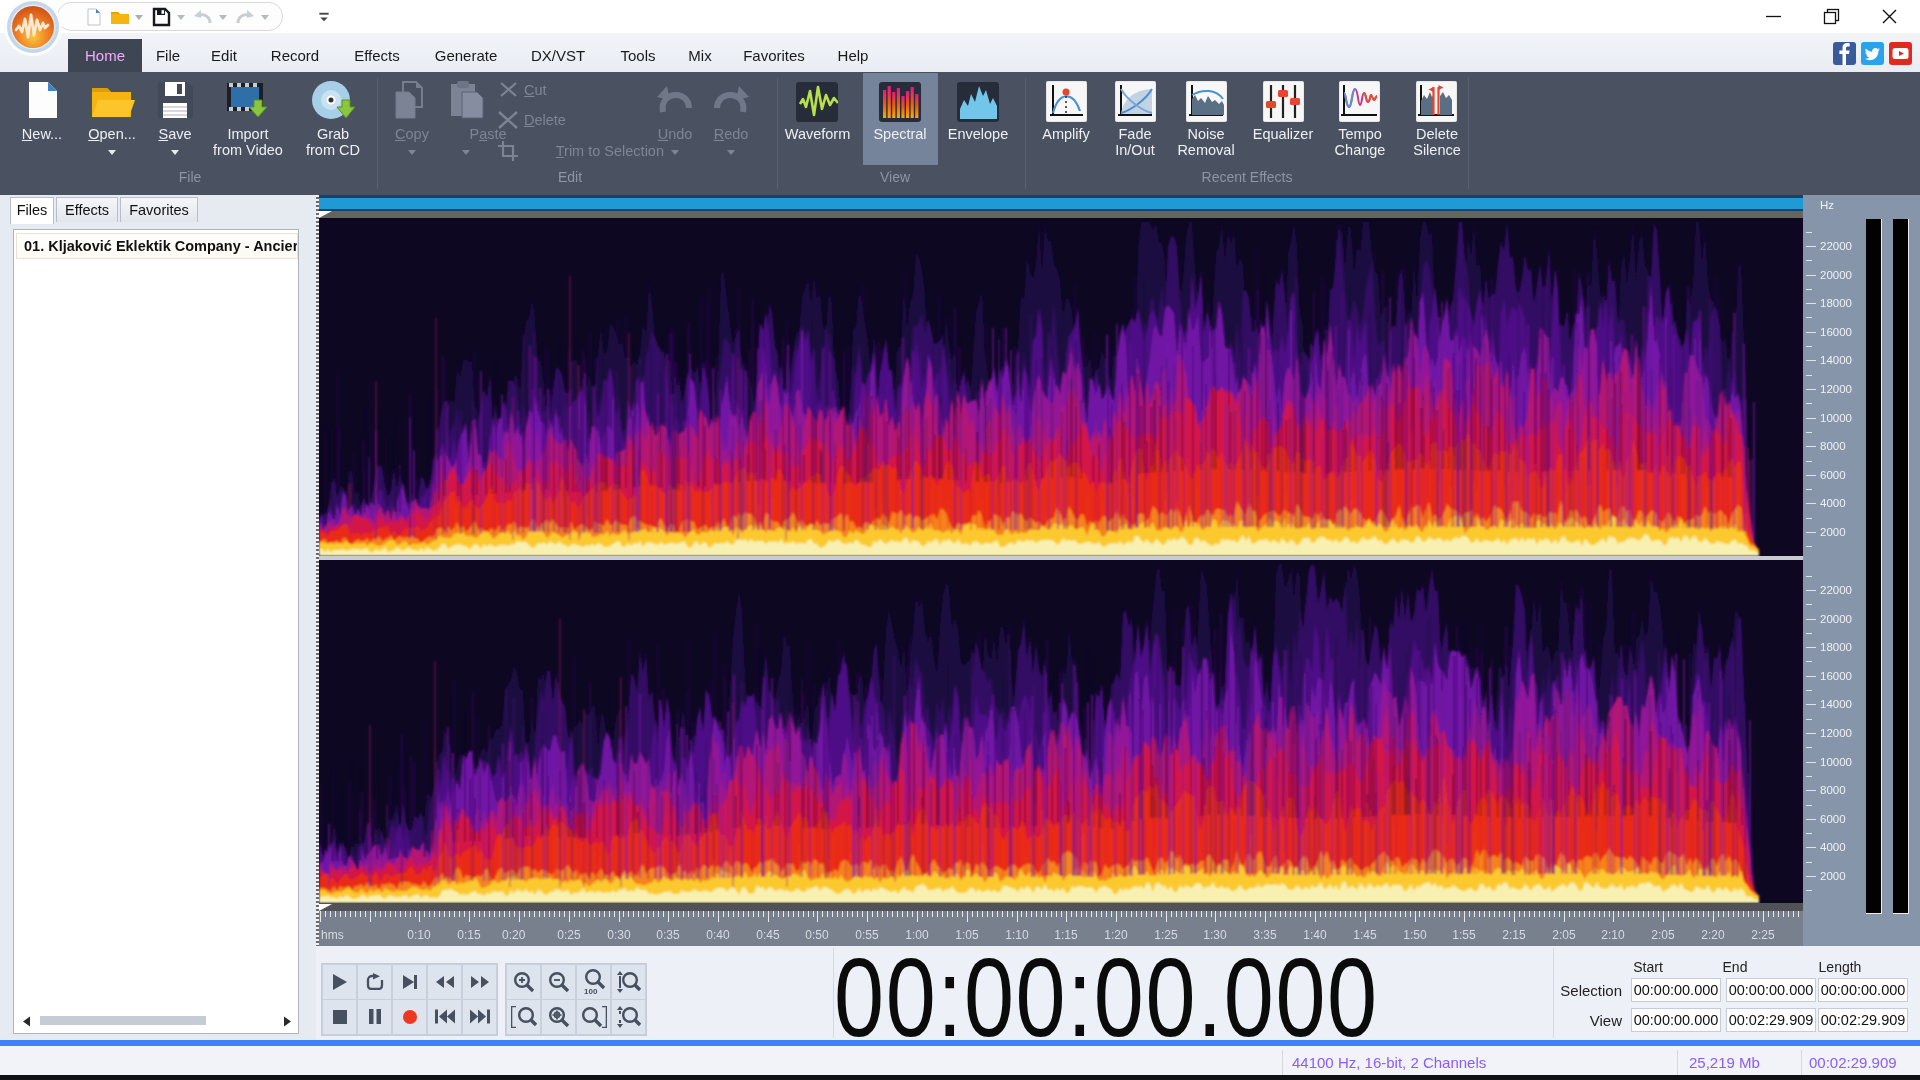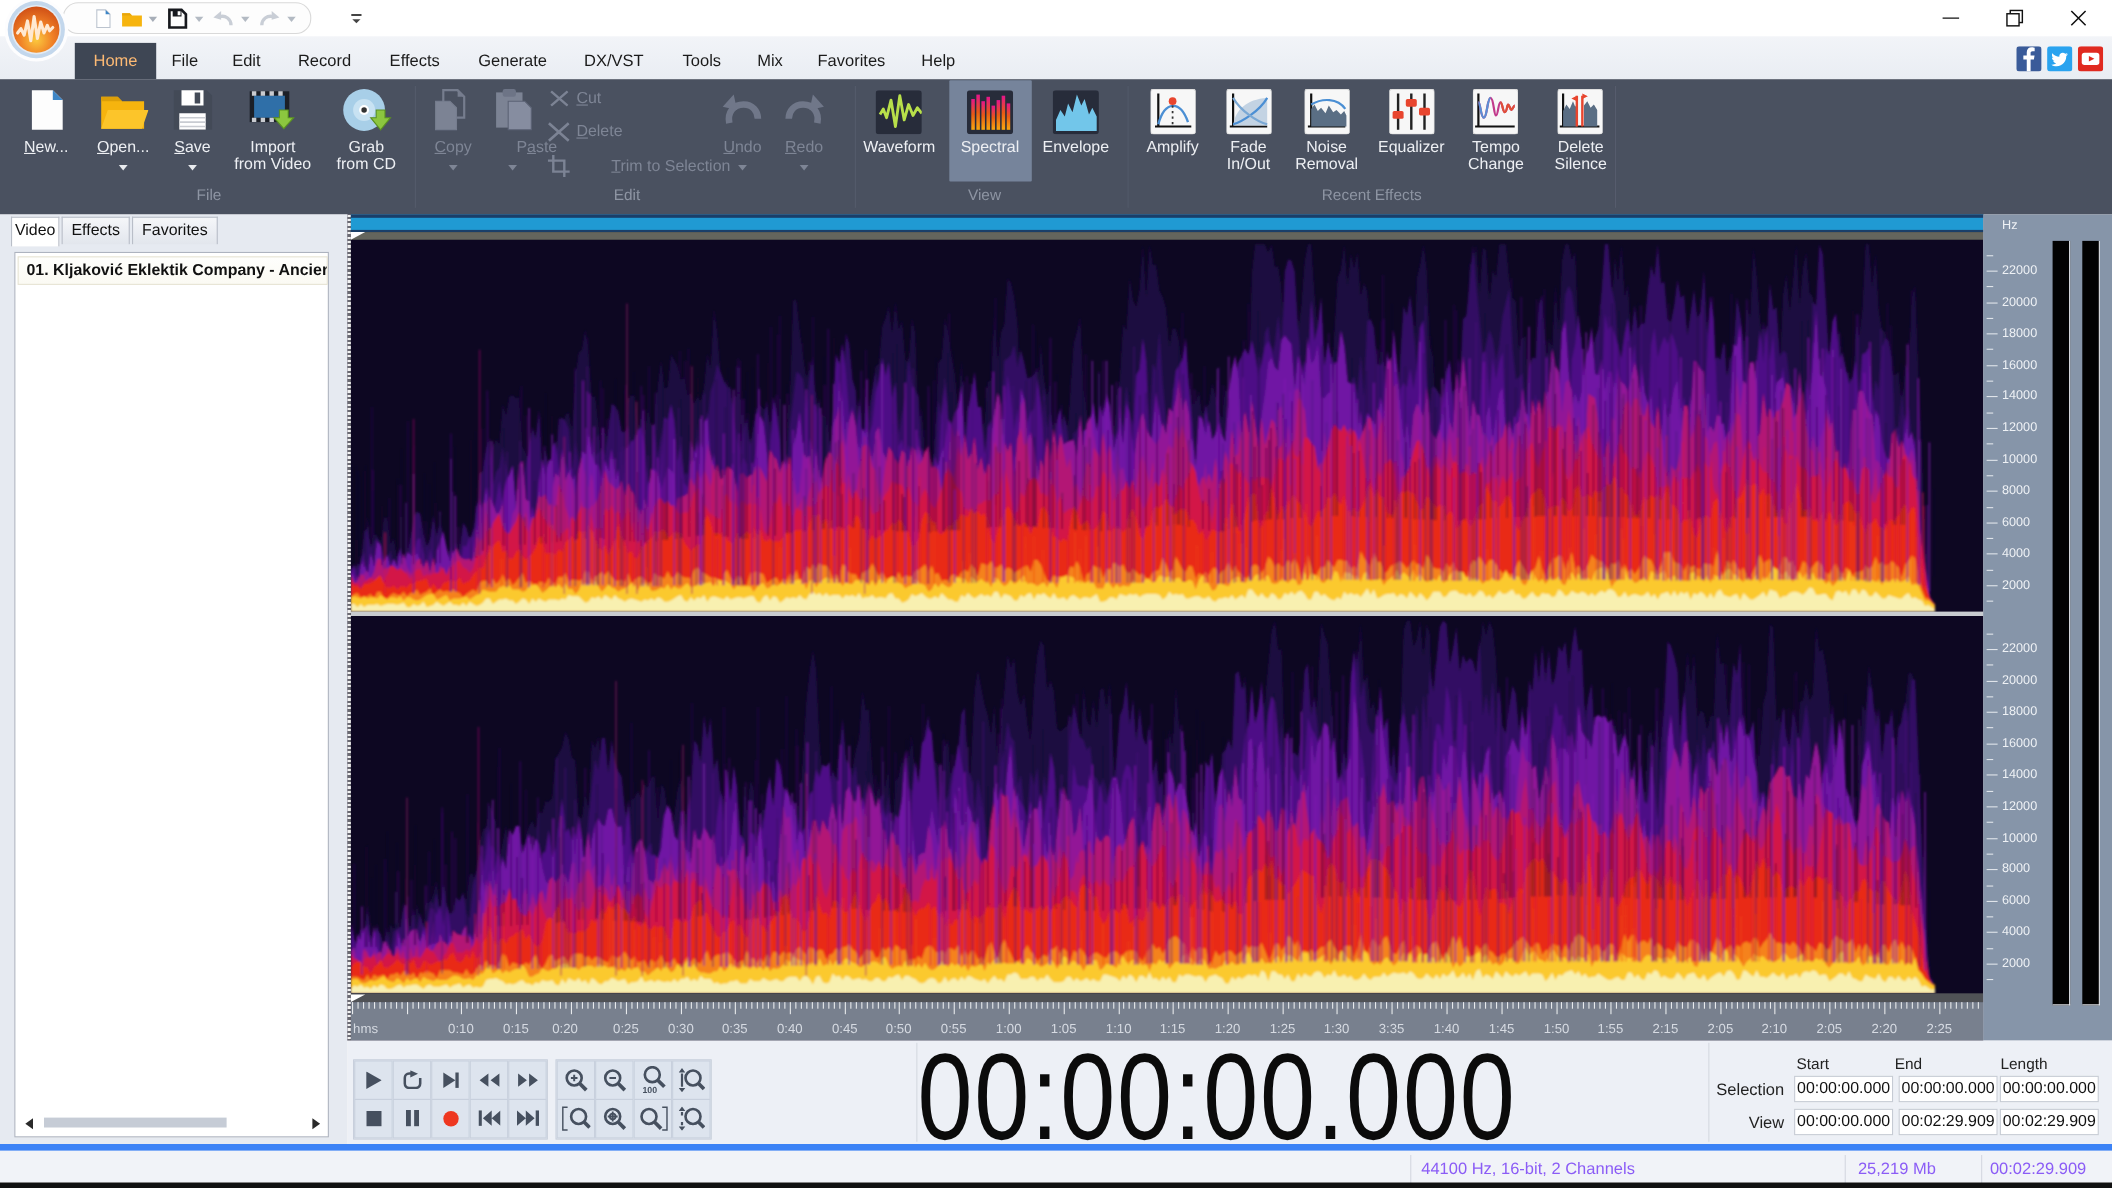--- a/index.html
+++ b/index.html
@@ -7,21 +7,21 @@
 body{font-family:"Liberation Sans",sans-serif;position:relative;background:#fff}
 .abs{position:absolute}
 
 #titlebar{left:0;top:0;width:1920px;height:33px;background:#fff}
 #qat{left:57px;top:2px;width:226px;height:29px;background:#fdfdfd;border:1px solid #d9d9d9;border-radius:14px}
 #qatmore{left:317px;top:10px;width:14px;height:13px}
 .winbtn{top:0;width:45px;height:33px;display:flex;align-items:center;justify-content:center}
 
 #menubar{left:0;top:33px;width:1920px;height:39px;background:linear-gradient(#f2f4f8,#e9edf3)}
 .menu{position:absolute;top:6px;height:33px;line-height:33px;font-size:15px;color:#1a1a1a;text-align:center}
-#tab-home{background:#3e4654;color:#fdba74}
+#tab-home{background:#3e4654;color:#f0abfc}
 
 #ribbon{left:0;top:72px;width:1920px;height:123px;background:#4a5160;color:#eceef2}
 .rsep{position:absolute;top:6px;width:1px;height:111px;background:#3d4351;border-right:1px solid #596070}
 .glabel{position:absolute;top:97px;font-size:14px;color:#8e95a3;text-align:center;width:120px}
 .rlabel{position:absolute;font-size:14.5px;color:#edeff3;text-align:center;white-space:nowrap}
 .rlabel.dis{color:#7e8595}
 .caret{position:absolute;width:0;height:0;border-left:4px solid transparent;border-right:4px solid transparent;border-top:5px solid #e8eaee}
 .caret.dis{border-top-color:#7e8595}
 u{text-decoration:underline}
 .selbtn{position:absolute;left:863px;top:1px;width:75px;height:92px;background:#76849b;border-radius:1px}
@@ -330,21 +330,21 @@
         <stop offset="0" stop-color="#fbc93e"></stop>
         <stop offset="0.45" stop-color="#f08026"></stop>
         <stop offset="1" stop-color="#c84412"></stop>
       </radialGradient>
     </defs>
   <circle cx="29" cy="29" r="21" fill="url(#logograd)"></circle>
   <path d="M12 32l3-4 3 6 3-13 3 18 3-22 3 20 3-15 3 10 3-7 2 5 3-3" fill="none" stroke="#ffe9d2" stroke-width="2.8" stroke-linecap="round" stroke-linejoin="round"></path>
 </svg>
 
 <div class="abs" id="leftpanel">
-  <div class="ptab active" style="left:10px;width:44px">Video</div>
+  <div class="ptab active" style="left:10px;width:44px">Files</div>
   <div class="ptab" style="left:56px;width:62px">Effects</div>
   <div class="ptab" style="left:120px;width:78px">Favorites</div>
   <div class="abs" id="filelist">
     <div class="abs" id="fitem">01. Kljaković Eklektik Company - Ancier</div>
     <div class="abs" id="lscroll">
       <svg class="abs" style="left:2px;top:1px" width="10" height="11" viewBox="0 0 10 11">
           <path d="M8 0.5v10L1 5.5z" fill="#2a2a2a"></path>
         </svg>
       <div class="abs" style="left:20px;top:1px;width:166px;height:9px;background:#c6ccd6"></div>
       <svg class="abs" style="left:262px;top:1px" width="10" height="11" viewBox="0 0 10 11">

